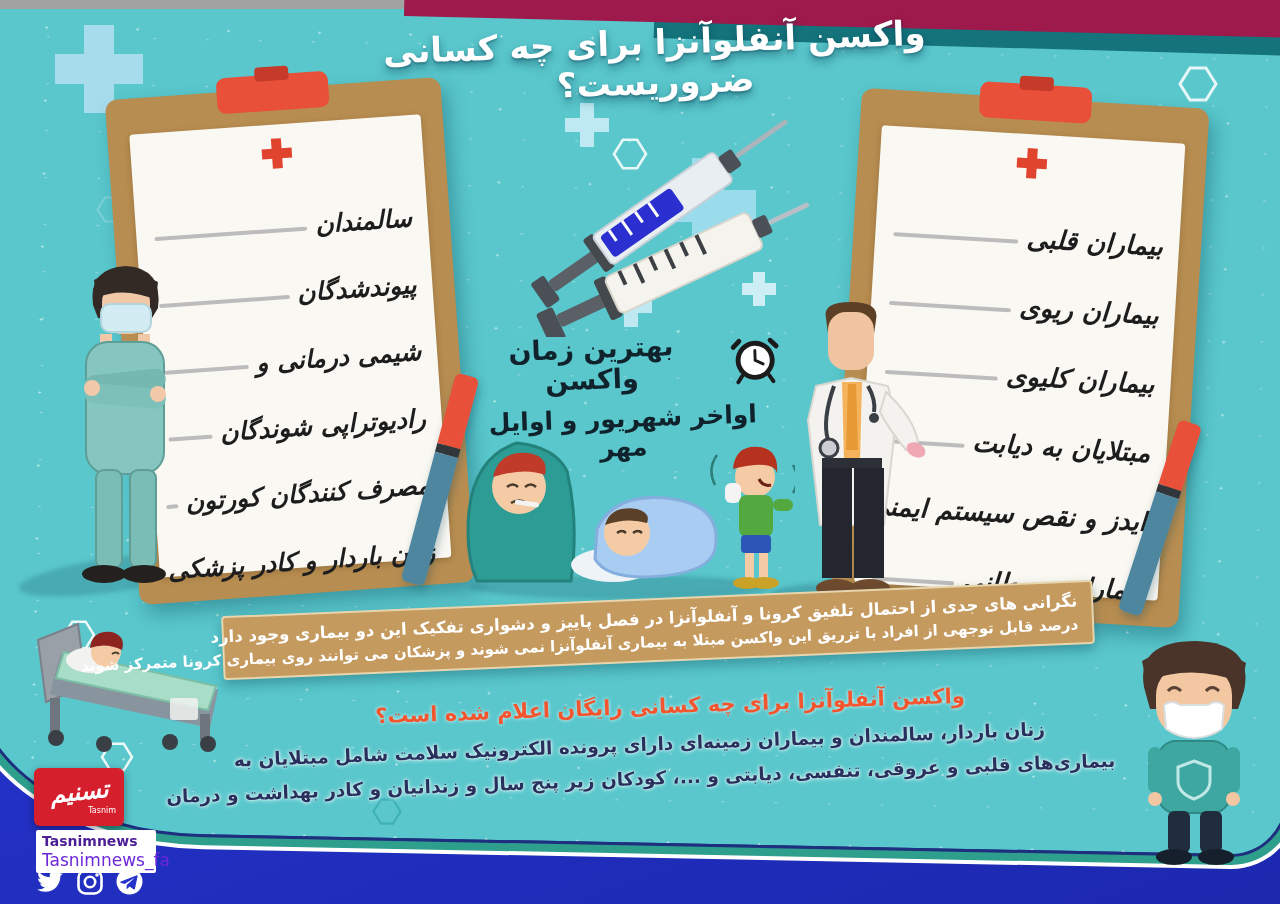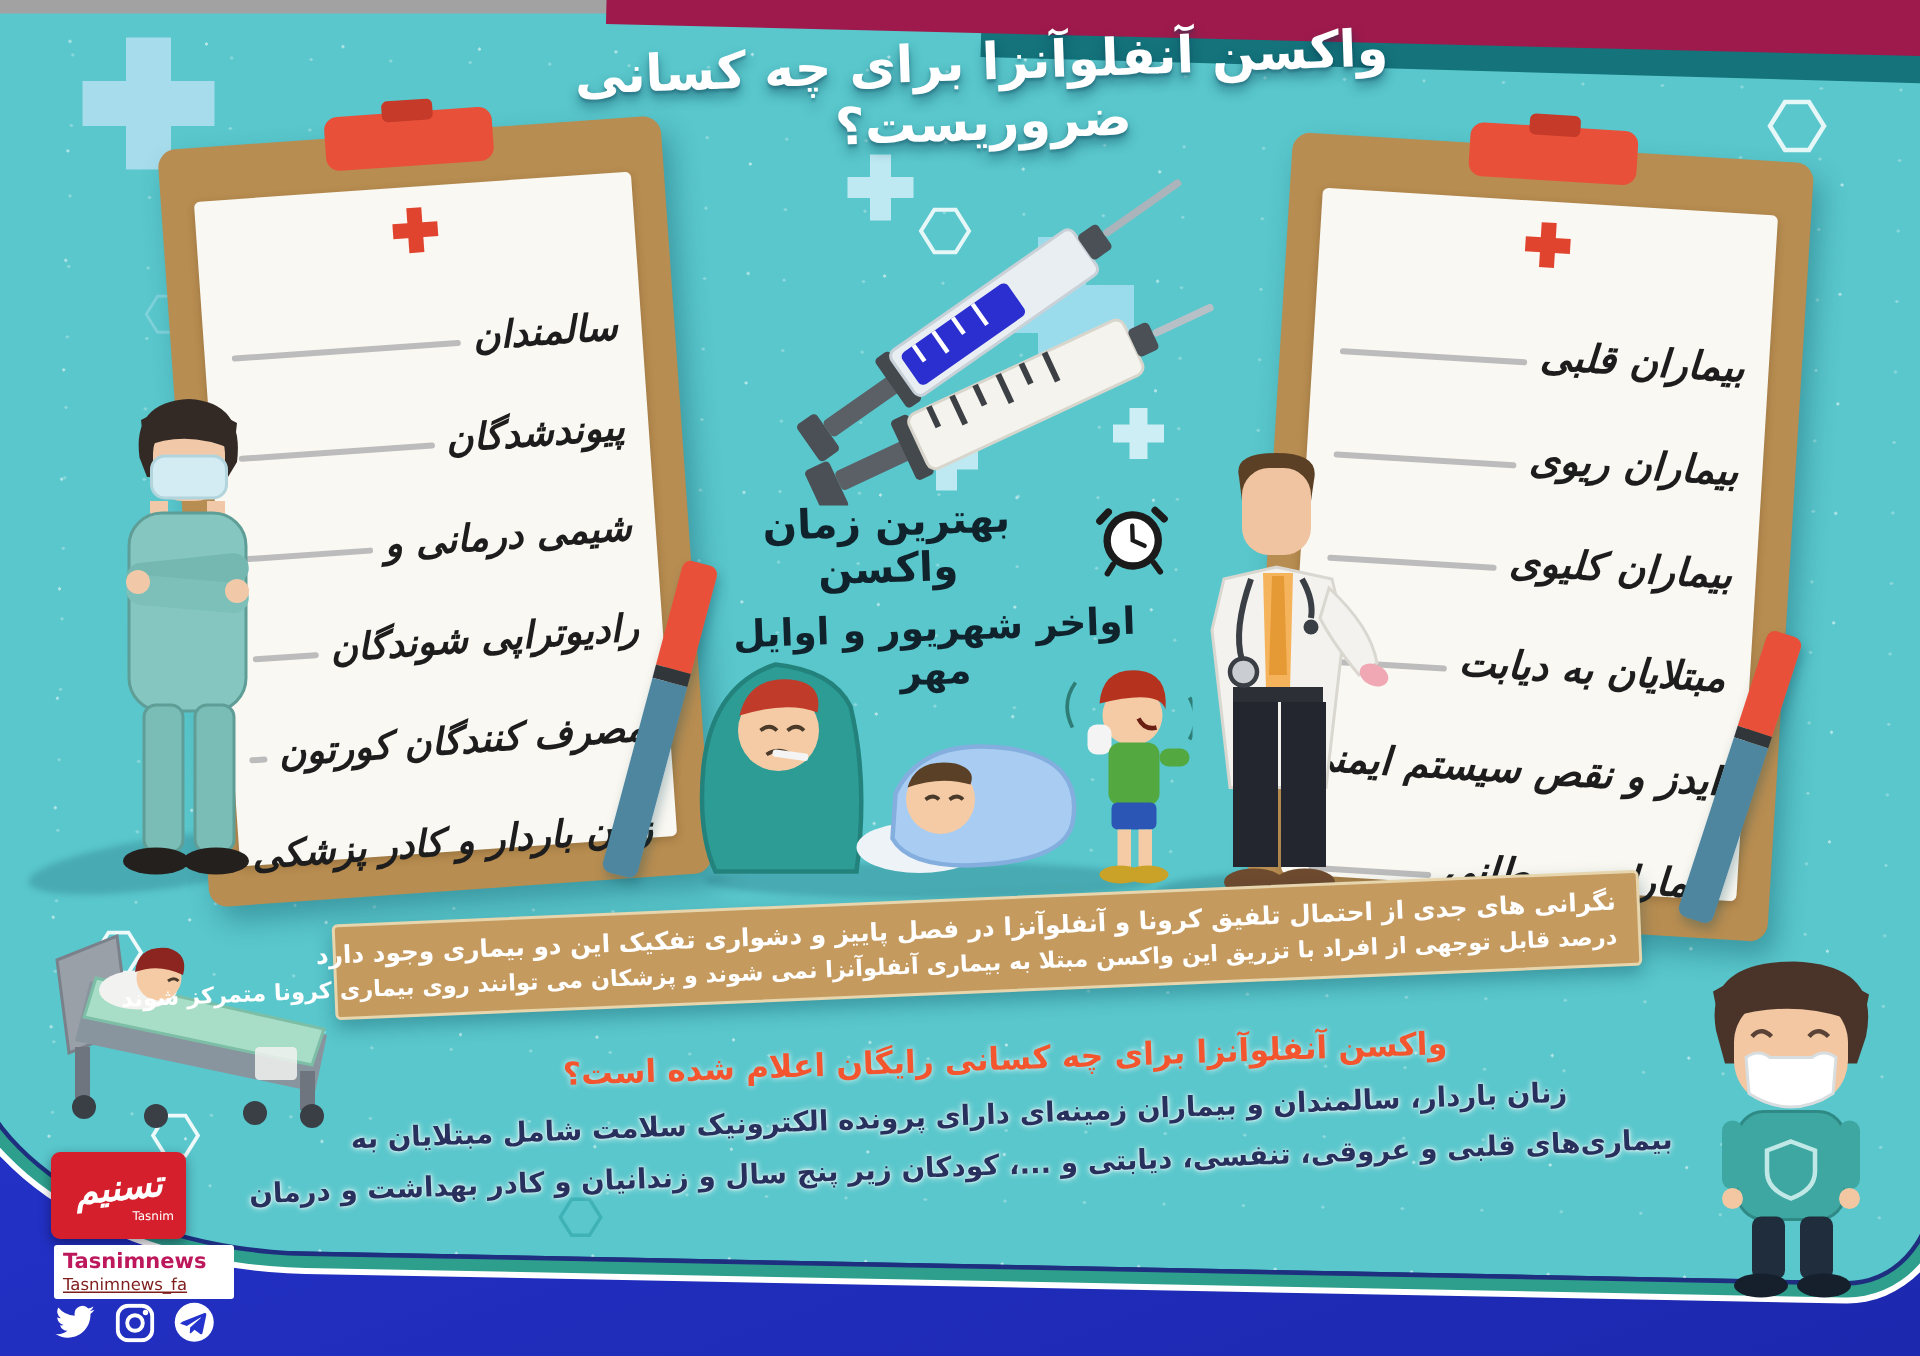--- a/index.html
+++ b/index.html
@@ -84,22 +84,22 @@
     text-shadow:0 0 5px #ffffff,0 0 2px #ffffff;}
   .free-body div{white-space:nowrap;}
 
   
   .logo-box{left:34px;top:768px;width:90px;height:58px;background:#d61f2c;border-radius:6px;z-index:7;
     display:flex;flex-direction:column;align-items:center;justify-content:center;color:#fff;
     box-shadow:0 3px 8px rgba(0,0,20,.4);}
   .logo-fa{font-size:24px;font-weight:bold;font-style:italic;transform:rotate(-6deg);line-height:1;}
   .logo-en{font-size:8px;margin-top:2px;align-self:flex-end;padding-left:8px;margin-right:8px;}
   .handle-box{left:36px;top:830px;width:108px;background:#ffffff;z-index:7;padding:3px 6px;border-radius:2px;}
-  .handle1{color:#be185d;font-size:14px;font-weight:bold;line-height:1.2;}
-  .handle2{color:#7f1d1d;font-size:11px;line-height:1.2;text-decoration:underline;}
+  .handle1{color:#4c1d95;font-size:14px;font-weight:bold;line-height:1.2;}
+  .handle2{color:#6d28d9;font-size:17px;line-height:1.2;}
   .social{left:36px;top:868px;z-index:7;display:flex;gap:13px;align-items:center;}
   .social svg{display:block;}
 
   .shadow{position:absolute;background:rgba(15,70,88,.22);border-radius:50%;z-index:3;filter:blur(2px);}
   .fig{position:absolute;z-index:6;}
 </style>
 </head>
 <body>
 
 <div class="poster">

